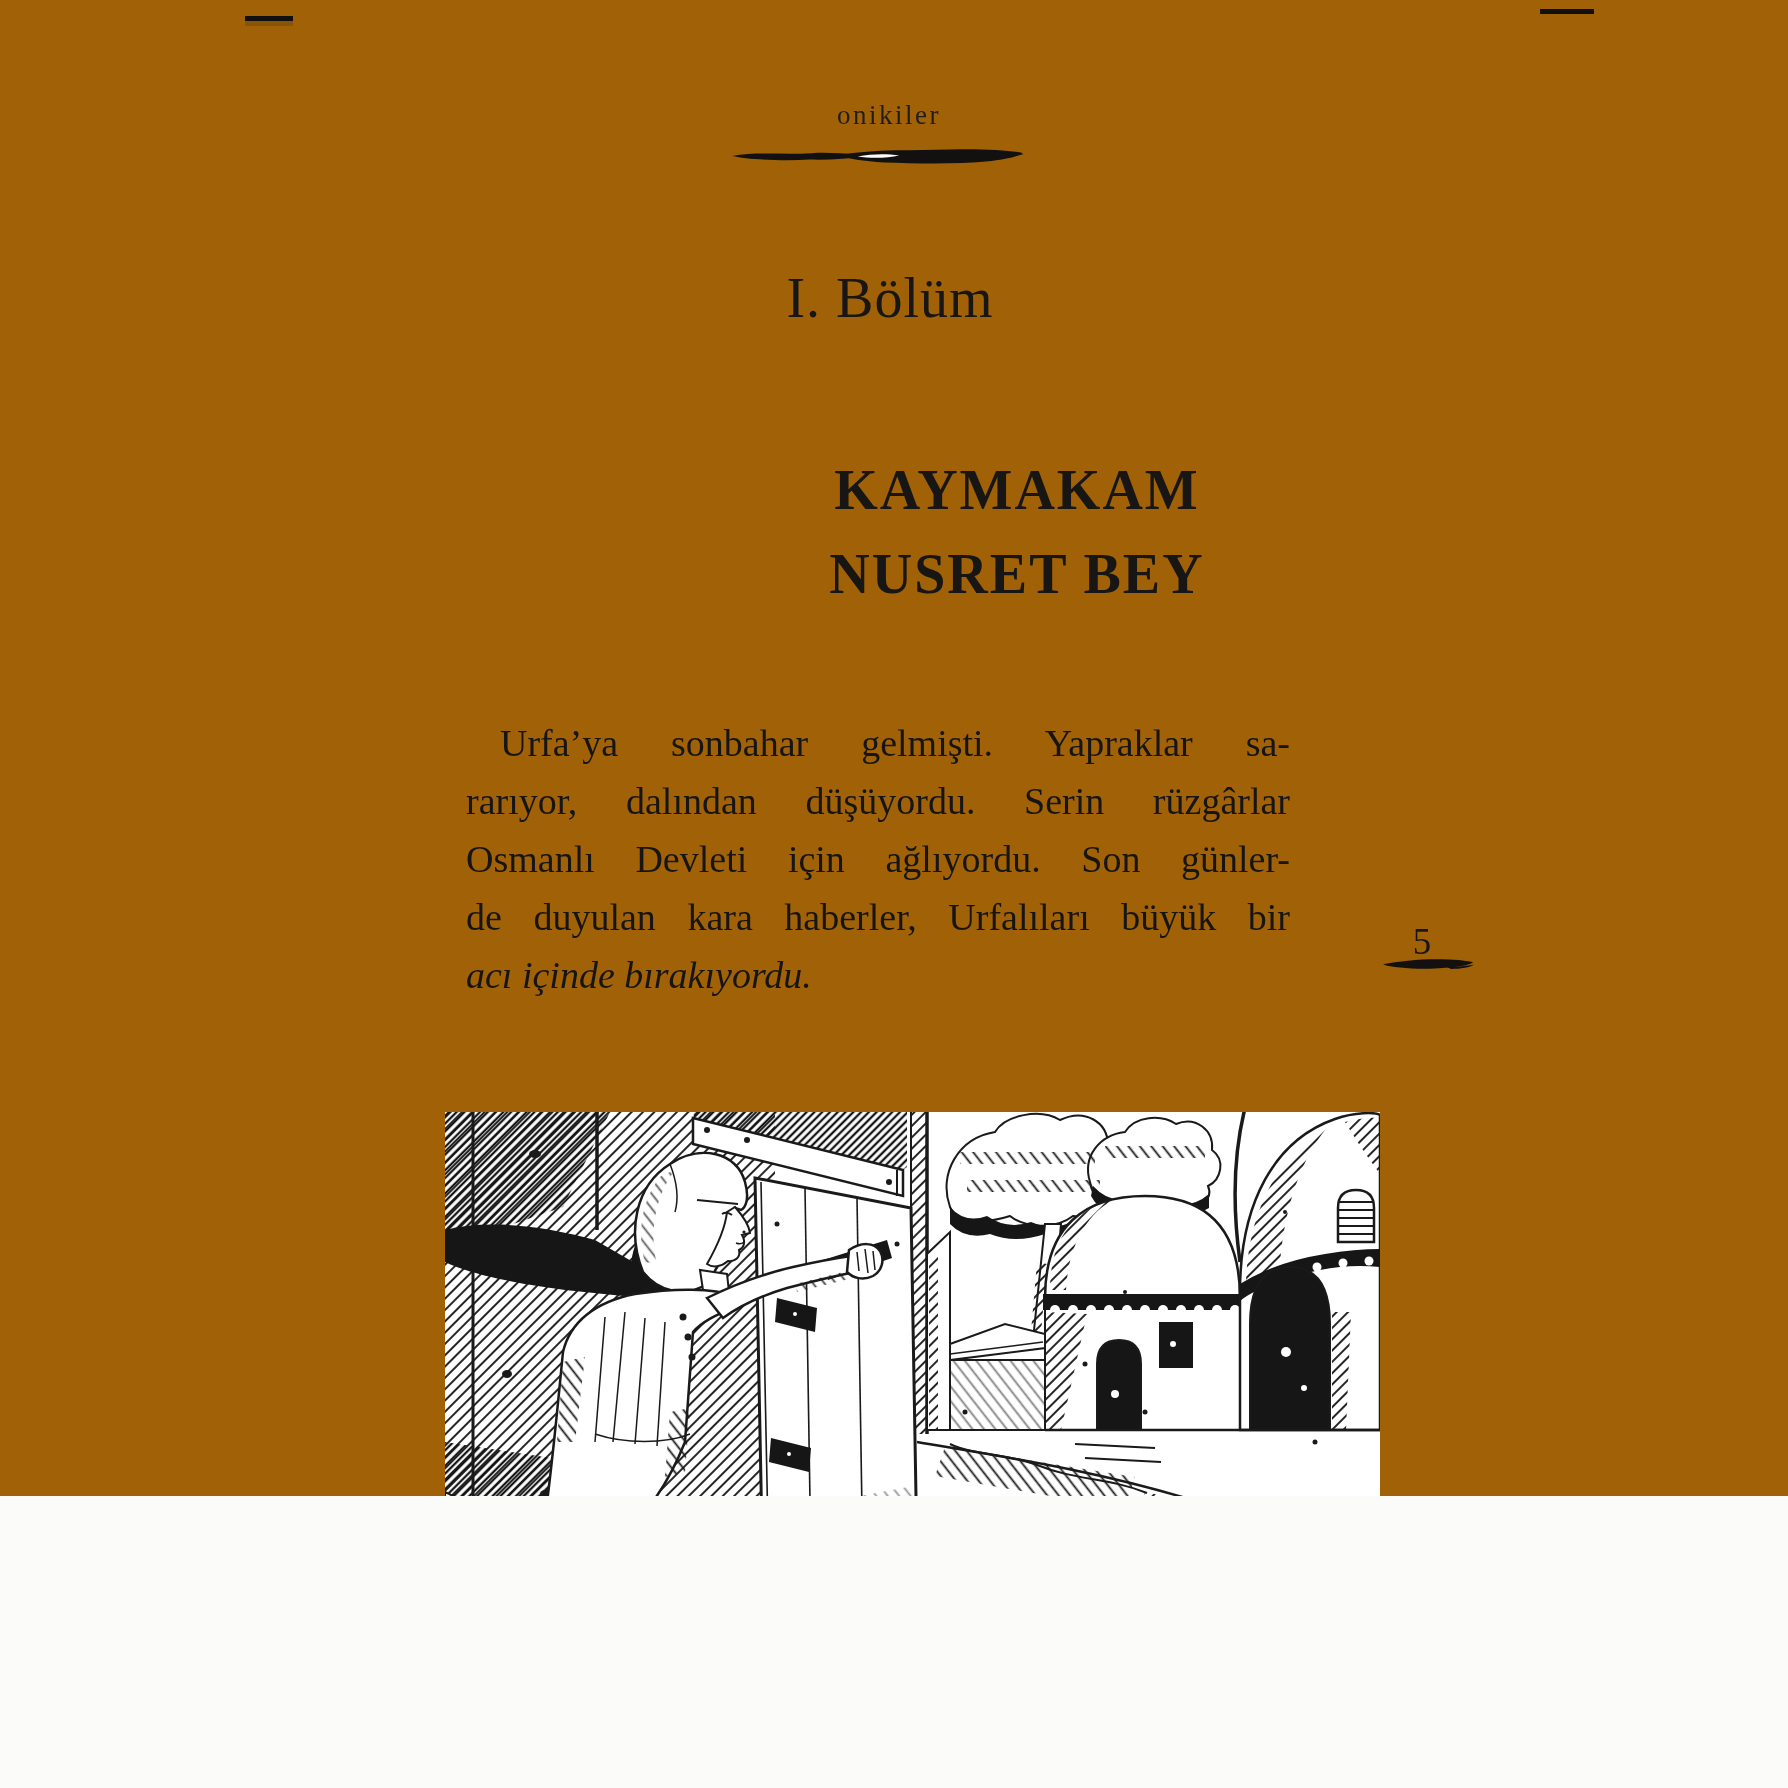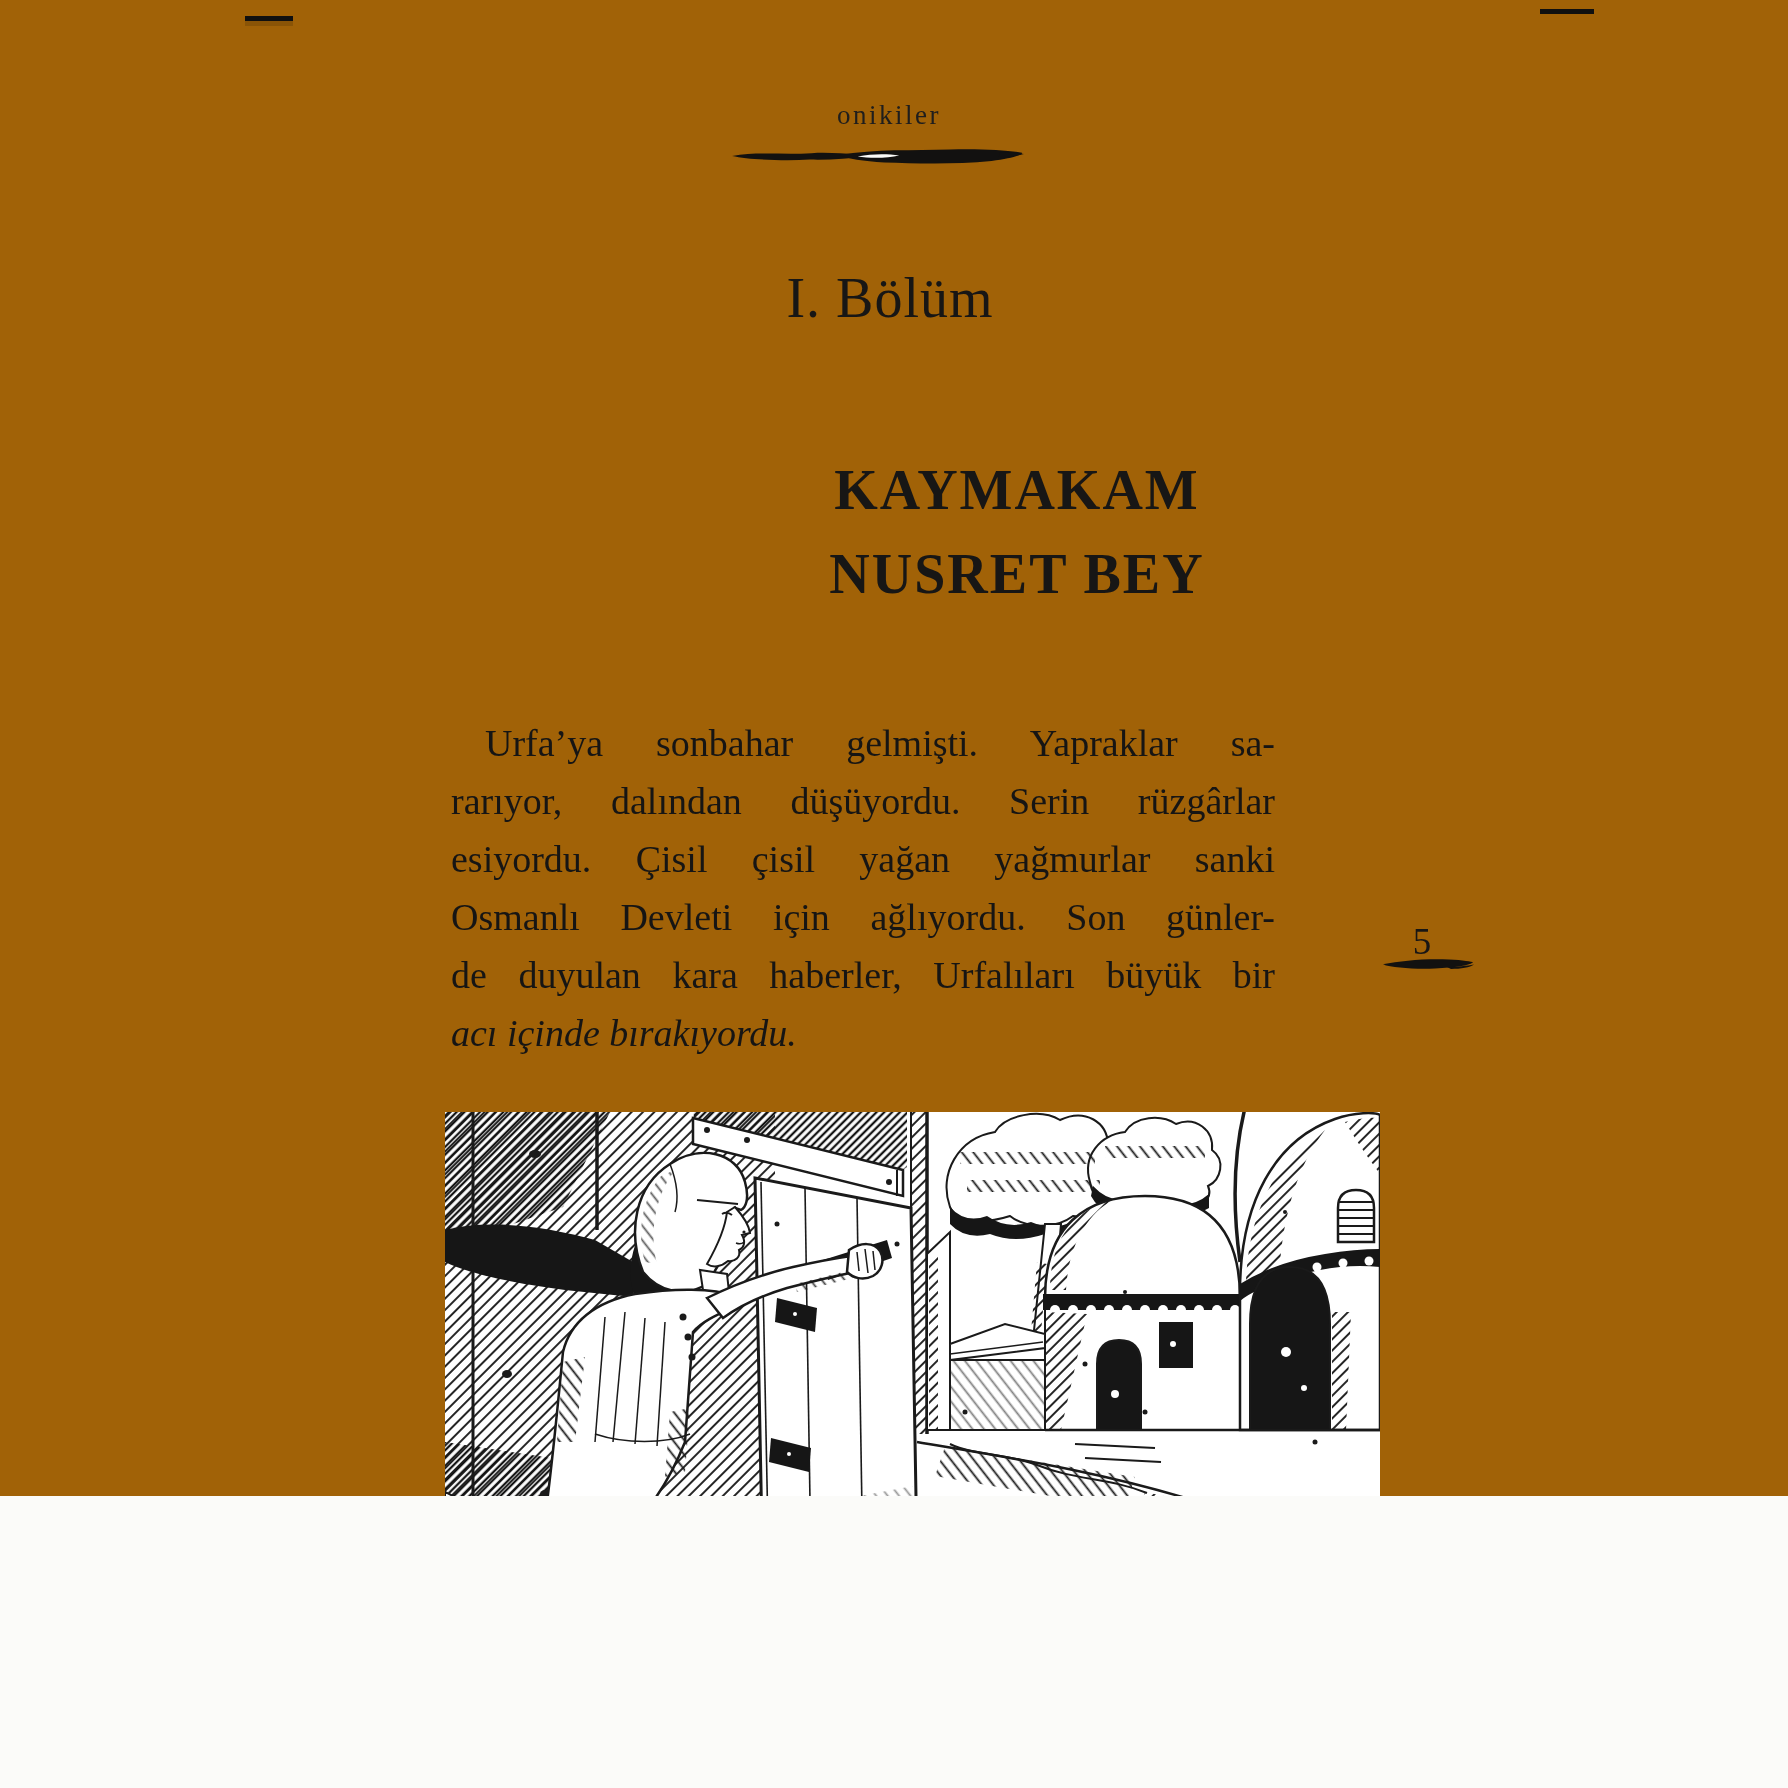--- a/index.html
+++ b/index.html
@@ -13,21 +13,21 @@
   .running-header{position:absolute;top:100px;left:694px;width:390px;text-align:center;
     font-size:27px;letter-spacing:2.5px;color:#1f1e1d;}
   .header-brush{position:absolute;top:143px;left:719px;width:318px;height:24px;}
 
   .chapter-label{position:absolute;top:266px;left:480px;width:820px;text-align:center;
     font-size:56px;font-weight:normal;letter-spacing:1px;color:#171615;}
 
   .chapter-title{position:absolute;top:448px;left:767px;width:500px;text-align:center;
     font-size:56px;font-weight:bold;letter-spacing:2px;line-height:84px;color:#171615;}
 
-  .body-text{position:absolute;top:714px;left:451px;width:824px;font-size:38px;
+  .body-text{position:absolute;top:714px;left:466px;width:824px;font-size:38px;
     line-height:58px;color:#161514;}
   .body-text .line{text-align:justify;text-align-last:justify;height:58px;overflow:visible;}
   .body-text .line.first{text-indent:34px;}
   .body-text .line.last{text-align-last:left;font-style:italic;}
 
   .page-number{position:absolute;top:920px;left:1396px;width:52px;text-align:center;
     font-size:37px;color:#171615;}
   .pn-brush{position:absolute;top:954px;left:1381px;width:94px;height:17px;}
 
   .illustration{position:absolute;top:1112px;left:445px;width:935px;height:598px;}
@@ -55,21 +55,20 @@
   <div class="chapter-label">I. Bölüm</div>
 
   <div class="chapter-title">
     <div>KAYMAKAM</div>
     <div>NUSRET BEY</div>
   </div>
 
   <div class="body-text">
     <div class="line first">Urfa’ya sonbahar gelmişti. Yapraklar sa-</div>
     <div class="line">rarıyor, dalından düşüyordu. Serin rüzgârlar</div>
-    <div class="line">esiyordu. Çisil çisil yağan yağmurlar sanki</div>
     <div class="line">Osmanlı Devleti için ağlıyordu. Son günler-</div>
     <div class="line">de duyulan kara haberler, Urfalıları büyük bir</div>
     <div class="line last">acı içinde bırakıyordu.</div>
   </div>
 
   <div class="page-number">5</div>
 
   <svg class="pn-brush" viewBox="0 0 94 17" aria-hidden="true">
     <g fill="#121110">
       <path d="M2 10.5 C20 6.5 44 4.5 68 5.5 C82 6.2 91 7.5 92 8.5 C88 11.5 74 13.5 54 14.5 C34 15.5 11 13.5 2 10.5 Z"></path>

